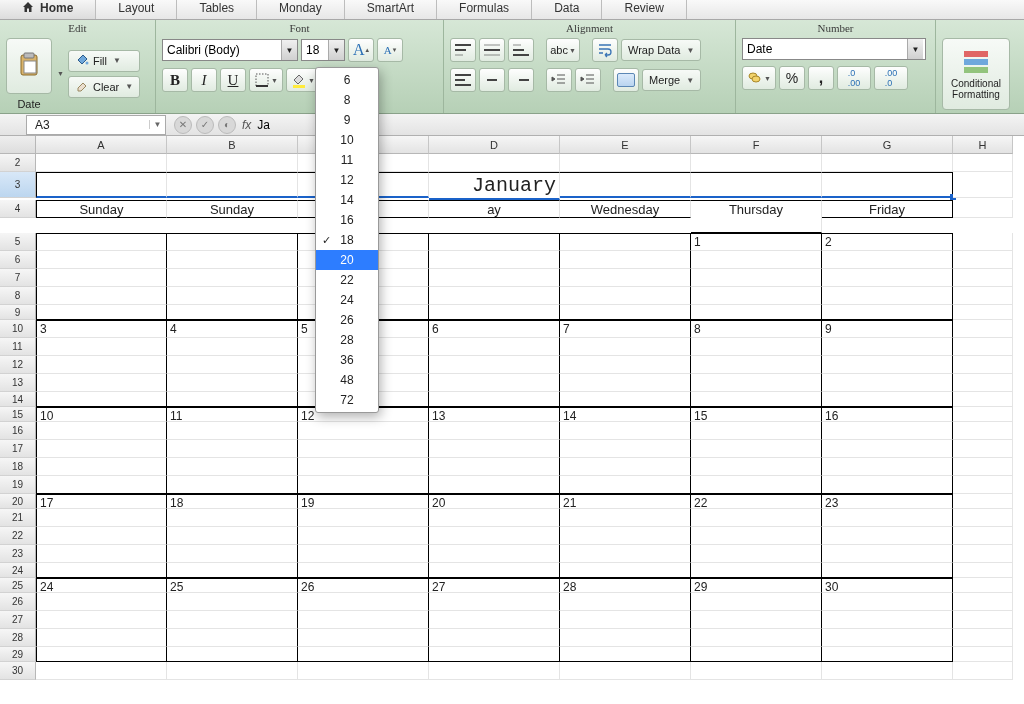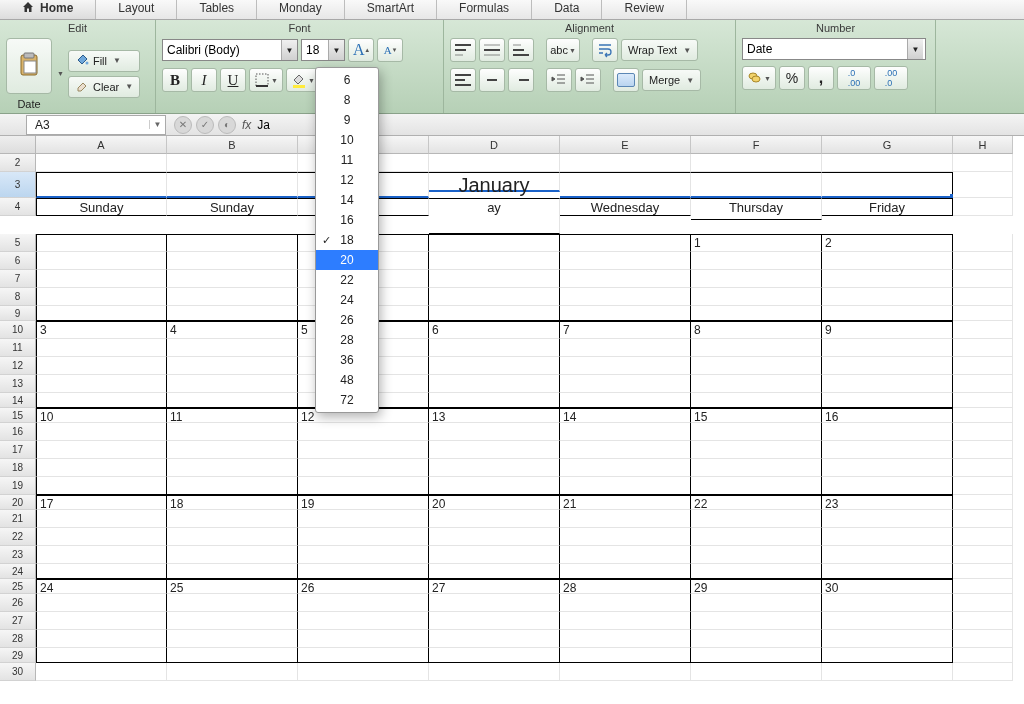--- a/index.html
+++ b/index.html
@@ -8,21 +8,21 @@
 
 .tabs { display: flex; align-items: flex-end; height: 20px; border-bottom: 1px solid #a8a8a8; background: linear-gradient(#f9f9f9,#e7e7e7); }
 .tab { padding: 4px 22px; font-size: 12px; color: #333; border-right: 1px solid #bdbdbd; cursor: pointer; }
 .tab.active { background: linear-gradient(#fafafa,#dcdcdc); font-weight: bold; }
 .home-icon { display:inline-block; width:12px; height:12px; margin-right:6px; vertical-align:-1px; }
 .home-icon svg { width:12px; height:12px; }
 
 
 .ribbon { display:flex; background: linear-gradient(#d6e7d6,#b6d0b6); border-bottom:1px solid #8aa28a; height:94px; }
 .group { border-right:1px solid #9db69d; padding: 0 6px 2px 6px; display:flex; flex-direction:column; }
-.group-title { text-align:center; font-size:11px; color:#3a3a3a; margin:2px 0 2px 0; }
+.group-title { text-align:center; font-size:11px; color:#3a3a3a; margin:2px 0 2px 0;font-family:Liberation Serif, serif; }
 .group-body { flex:1; display:flex; align-items:center; gap:4px; }
 .stack { display:flex; flex-direction:column; gap:4px; }
 .row { display:flex; align-items:center; gap:3px; }
 
 .big-btn { display:flex; flex-direction:column; align-items:center; justify-content:center; width:46px; height:72px; border:1px solid #a6b9a6; border-radius:4px; background:linear-gradient(#f7faf7,#e0ebe0); cursor:pointer; font-size:10px; }
 .big-btn .ico { width:28px; height:28px; margin-bottom:2px; }
 
 .med-btn { display:flex; align-items:center; gap:4px; border:1px solid #a6b9a6; border-radius:3px; background:linear-gradient(#f7faf7,#e0ebe0); padding:2px 6px; height:22px; cursor:pointer; font-size:11px; }
 .med-btn .drop { font-size:8px; color:#555; margin-left:2px; }
 
@@ -219,21 +219,21 @@
             <span style="font-size:11px">abc</span>
             <span class="drop-tiny">▼</span>
           </div>
         <div style="width:6px"></div>
         <div class="tool-btn">
             <svg viewBox="0 0 16 16">
               <path d="M2 3h12M2 7h9a3 3 0 010 6h-3m0 0l2-2m-2 2l2 2M2 11h4" stroke="#3a74b5" fill="none" stroke-width="1.3"></path>
             </svg>
           </div>
         <div class="med-btn">
-            <span>Wrap Text</span>
+            <span>Wrap Data</span>
             <span class="drop">▼</span>
           </div>
       </div>
       <div class="row">
         <div class="tool-btn">
             <div class="align-ico">
               <span></span>
               <span style="width:60%"></span>
               <span></span>
             </div>
@@ -301,20 +301,31 @@
           </div>
         <div class="tool-btn wide">
             <span style="font-size:9px;color:#2a6fb5">.00<br>.0</span>
           </div>
       </div>
     </div>
   </div>
 
   <div class="group" style="width:80px;border-right:none">
     <div class="group-title">&nbsp;</div>
+    <div class="group-body" style="justify-content:center">
+      <div class="big-btn" style="width:68px">
+        <span class="ico"><svg viewBox="0 0 28 28">
+              <rect x="2" y="3" width="24" height="6" fill="#e06666"></rect>
+              <rect x="2" y="11" width="24" height="6" fill="#6fa8dc"></rect>
+              <rect x="2" y="19" width="24" height="6" fill="#93c47d"></rect>
+            </svg></span>
+        <span>Conditional</span>
+        <span>Formatting</span>
+      </div>
+    </div>
   </div>
 </div>
 
 <div class="fbar">
   <div class="namebox">
     <span>A3</span>
     <span class="drop">▼</span>
   </div>
   <div class="circ">
       <span>✕</span>
@@ -345,34 +356,34 @@
     <div class="cell" style="height: 18px;"></div>
     <div class="cell" style="height: 18px;"></div>
     <div class="cell" style="height: 18px;"></div>
     <div class="cell" style="height: 18px;"></div>
     <div class="cell" style="height: 18px;"></div>
     <div class="cell" style="height: 18px;"></div>
     <div class="rowhdr sel" style="height: 26px; line-height: 26px;">3</div>
     <div class="cell b-t b-l" style="height: 26px; border-top: 2px solid rgb(26, 98, 201); border-bottom: 2px solid rgb(26, 98, 201); border-left: 2px solid rgb(26, 98, 201);"></div>
     <div class="cell b-t" style="height: 26px; border-top: 2px solid rgb(26, 98, 201); border-bottom: 2px solid rgb(26, 98, 201);"></div>
     <div class="cell b-t" style="height: 26px; border-top: 2px solid rgb(26, 98, 201); border-bottom: 2px solid rgb(26, 98, 201);"></div>
-    <div class="cell b-t title-cell" style="height: 20px; overflow: visible; white-space: nowrap; text-align: center; border-top: 2px solid rgb(26, 98, 201); border-bottom: 2px solid rgb(26, 98, 201);">January</div>
+    <div class="cell b-t title-cell" style="height: 28px; overflow: visible; white-space: nowrap; text-align: right; border-top: 2px solid rgb(26, 98, 201); border-bottom: 2px solid rgb(26, 98, 201); font-family: Liberation Mono, monospace;">January</div>
     <div class="cell b-t" style="height: 26px; border-top: 2px solid rgb(26, 98, 201); border-bottom: 2px solid rgb(26, 98, 201);"></div>
     <div class="cell b-t" style="height: 26px; border-top: 2px solid rgb(26, 98, 201); border-bottom: 2px solid rgb(26, 98, 201);"></div>
     <div class="cell b-t b-r" style="height: 26px; border-top: 2px solid rgb(26, 98, 201); border-bottom: 2px solid rgb(26, 98, 201); border-right: 2px solid rgb(26, 98, 201);">
       <div class="sel-handle"></div>
     </div>
     <div class="cell" style="height: 26px;"></div>
     <div class="rowhdr" style="height: 18px; line-height: 18px;">4</div>
     <div class="cell b-t b-b b-l day-cell" style="height: 18px;">Sunday</div>
     <div class="cell b-t b-b day-cell" style="height: 18px;">Sunday</div>
     <div class="cell b-t b-b day-cell" style="height: 18px;"></div>
-    <div class="cell b-t b-b day-cell" style="height: 36px;">ay</div>
+    <div class="cell b-t b-b day-cell" style="height: 18px;">ay</div>
     <div class="cell b-t b-b day-cell" style="height: 18px;">Wednesday</div>
-    <div class="cell b-t b-b day-cell" style="height: 22px;">Thursday</div>
+    <div class="cell b-t b-b day-cell" style="height: 33px;">Thursday</div>
     <div class="cell b-t b-b b-r day-cell" style="height: 18px;">Friday</div>
     <div class="cell" style="height: 18px;"></div>
     <div class="rowhdr" style="height: 18px; line-height: 18px;">5</div>
     <div class="cell b-l b-r b-t datenum" style="height: 18px;"></div>
     <div class="cell b-r b-t datenum" style="height: 18px;"></div>
     <div class="cell b-r b-t datenum" style="height: 18px;"></div>
     <div class="cell b-r b-t datenum" style="height: 18px;"></div>
     <div class="cell b-r b-t datenum" style="height: 18px;"></div>
     <div class="cell b-r b-t datenum" style="height: 18px;">1</div>
     <div class="cell b-r b-t datenum" style="height: 18px;">2</div>

